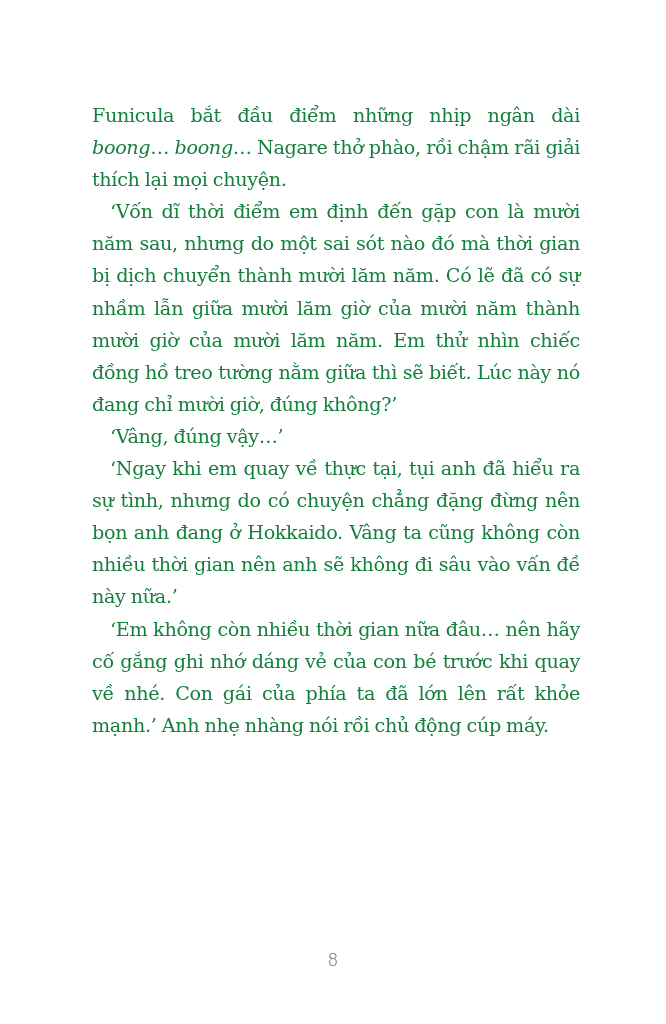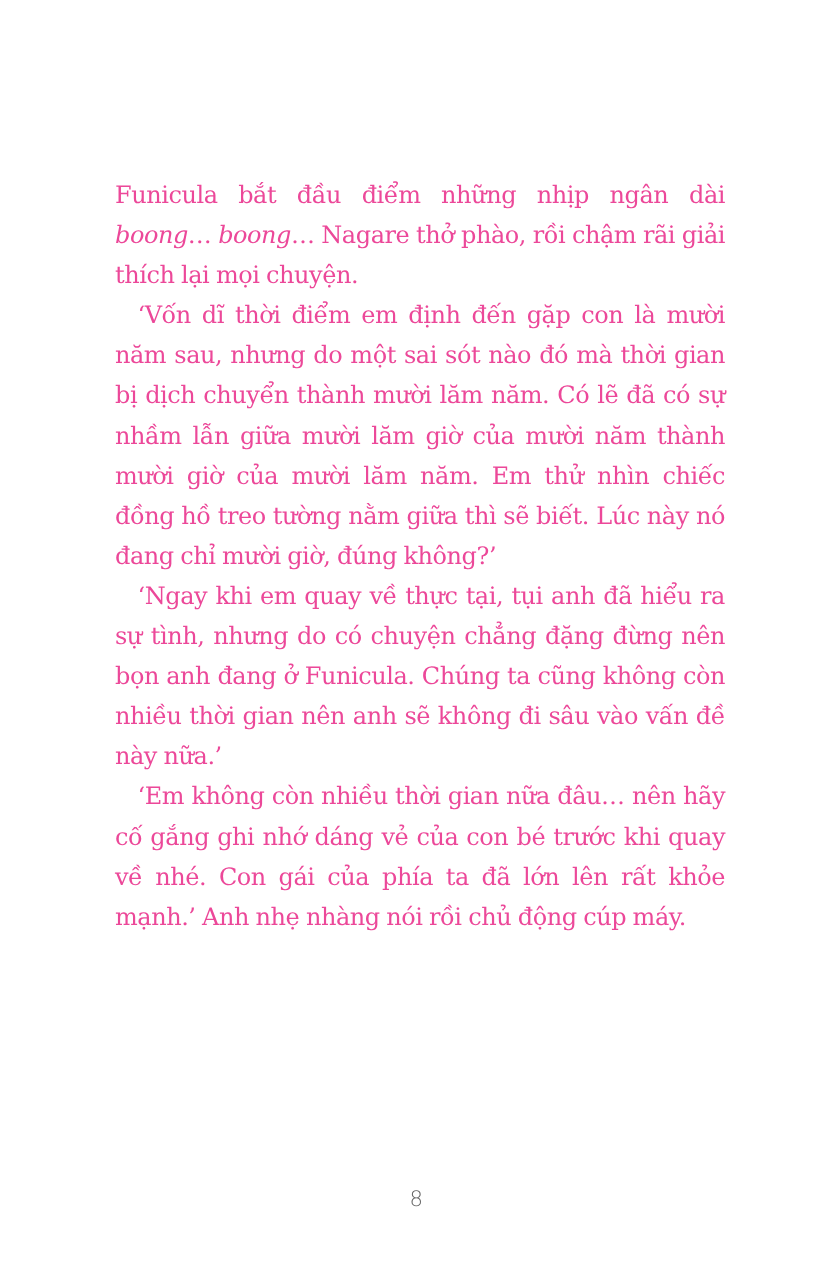--- a/index.html
+++ b/index.html
@@ -21,25 +21,24 @@
       background: #ffffff;
     }
     .text-block {
       position: absolute;
       left: 92px;
       top: 100px;
       width: 488px;
       font-family: "DejaVu Serif", "Liberation Serif", serif;
       font-size: 19.2px;
       line-height: 32.1px;
-      color: #ec4899;
+      color: #15803d;
       text-align: justify;
       letter-spacing: -0.35px;
       word-spacing: -0.5px;
-      margin-top: 40px;
     }
     .para {
       margin: 0;
       text-indent: 18px;
     }
     .para.no-indent {
       text-indent: 0;
     }
     .para em {
       font-style: italic;
@@ -59,22 +58,23 @@
 </head>
 <body>
 
 <div class="page">
   <div class="text-block">
 
     <p class="para no-indent"><span>Funicula bắt đầu điểm những nhịp ngân dài </span><em>boong</em><span>… </span><em>boong</em><span>… Nagare thở phào, rồi chậm rãi giải thích lại mọi chuyện.</span></p>
 
     <p class="para"><span>‘Vốn dĩ thời điểm em định đến gặp con là mười năm sau, nhưng do một sai sót nào đó mà thời gian bị dịch chuyển thành mười lăm năm. Có lẽ đã có sự nhầm lẫn giữa mười lăm giờ của mười năm thành mười giờ của mười lăm năm. Em thử nhìn chiếc đồng hồ treo tường nằm giữa thì sẽ biết. Lúc này nó đang chỉ mười giờ, đúng không?’</span></p>
 
+    <p class="para"><span>‘Vâng, đúng vậy…’</span></p>
 
-    <p class="para"><span>‘Ngay khi em quay về thực tại, tụi anh đã hiểu ra sự tình, nhưng do có chuyện chẳng đặng đừng nên bọn anh đang ở Funicula. Chúng ta cũng không còn nhiều thời gian nên anh sẽ không đi sâu vào vấn đề này nữa.’</span></p>
+    <p class="para"><span>‘Ngay khi em quay về thực tại, tụi anh đã hiểu ra sự tình, nhưng do có chuyện chẳng đặng đừng nên bọn anh đang ở Hokkaido. Vâng ta cũng không còn nhiều thời gian nên anh sẽ không đi sâu vào vấn đề này nữa.’</span></p>
 
 
     <p class="para"><span>‘Em không còn nhiều thời gian nữa đâu… nên hãy cố gắng ghi nhớ dáng vẻ của con bé trước khi quay về nhé. Con gái của phía ta đã lớn lên rất khỏe mạnh.’ Anh nhẹ nhàng nói rồi chủ động cúp máy.</span></p>
 
 
   </div>
 
   <div class="page-number">8</div>
 </div>
 

